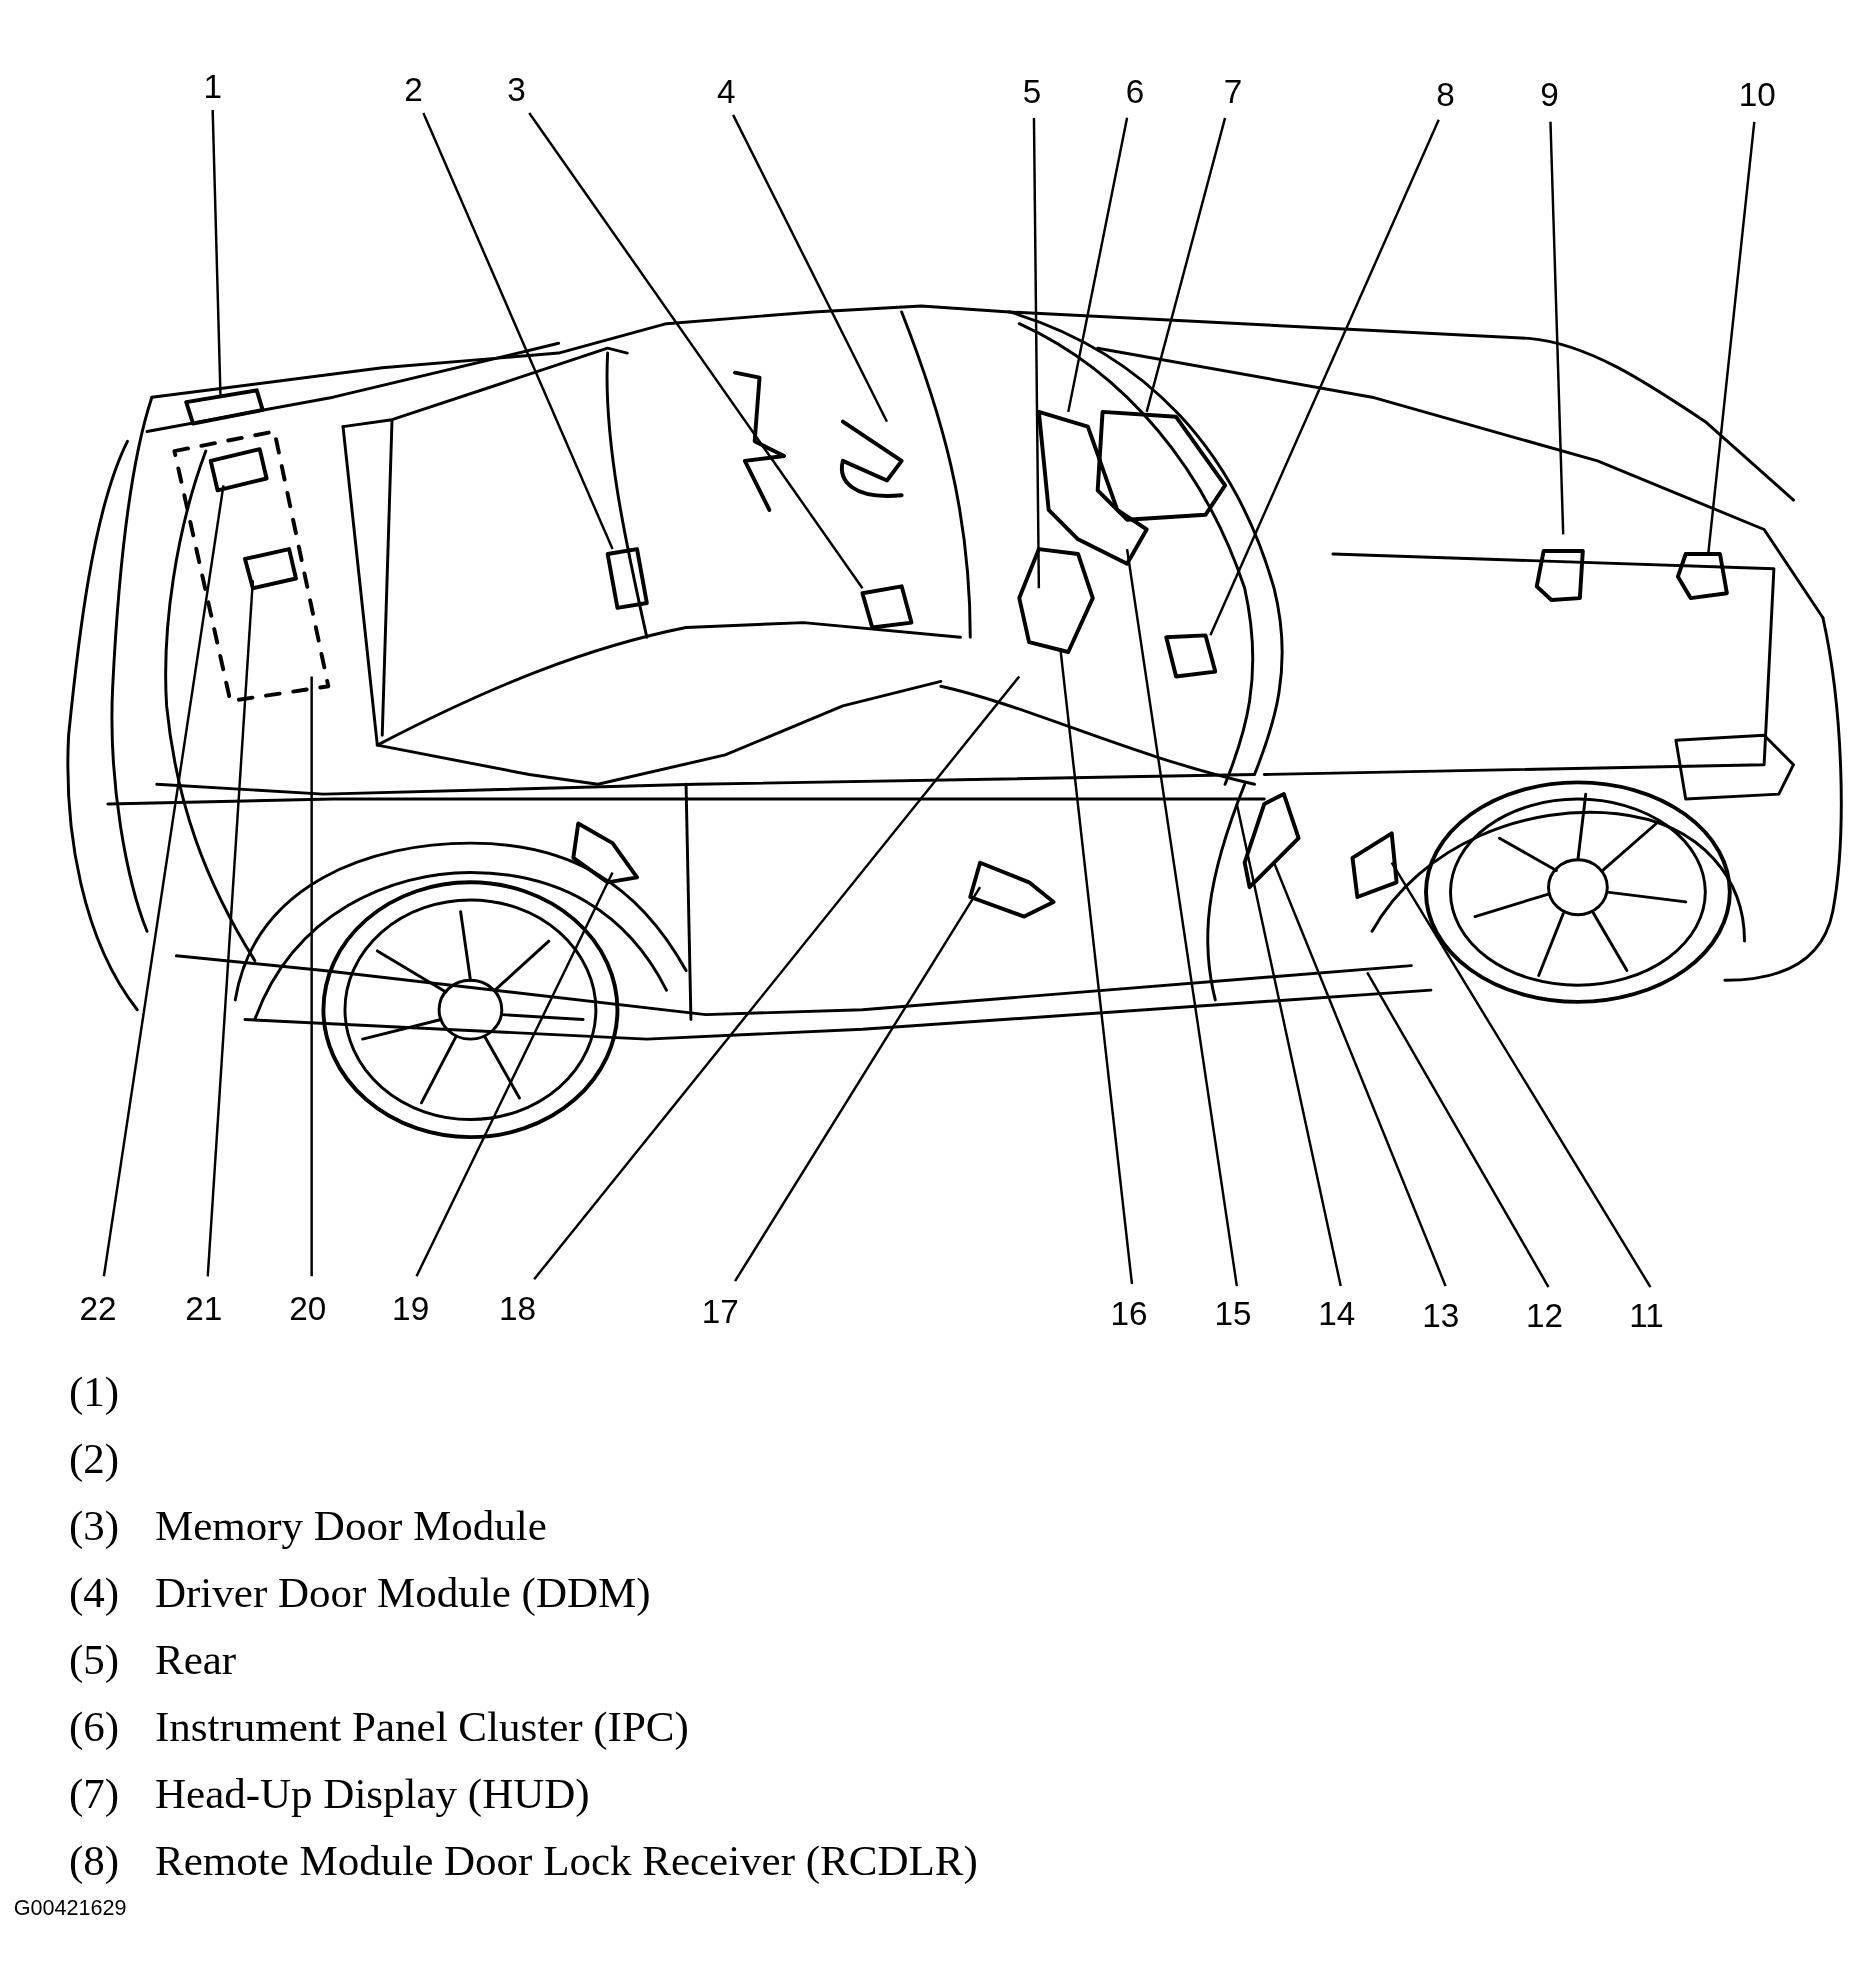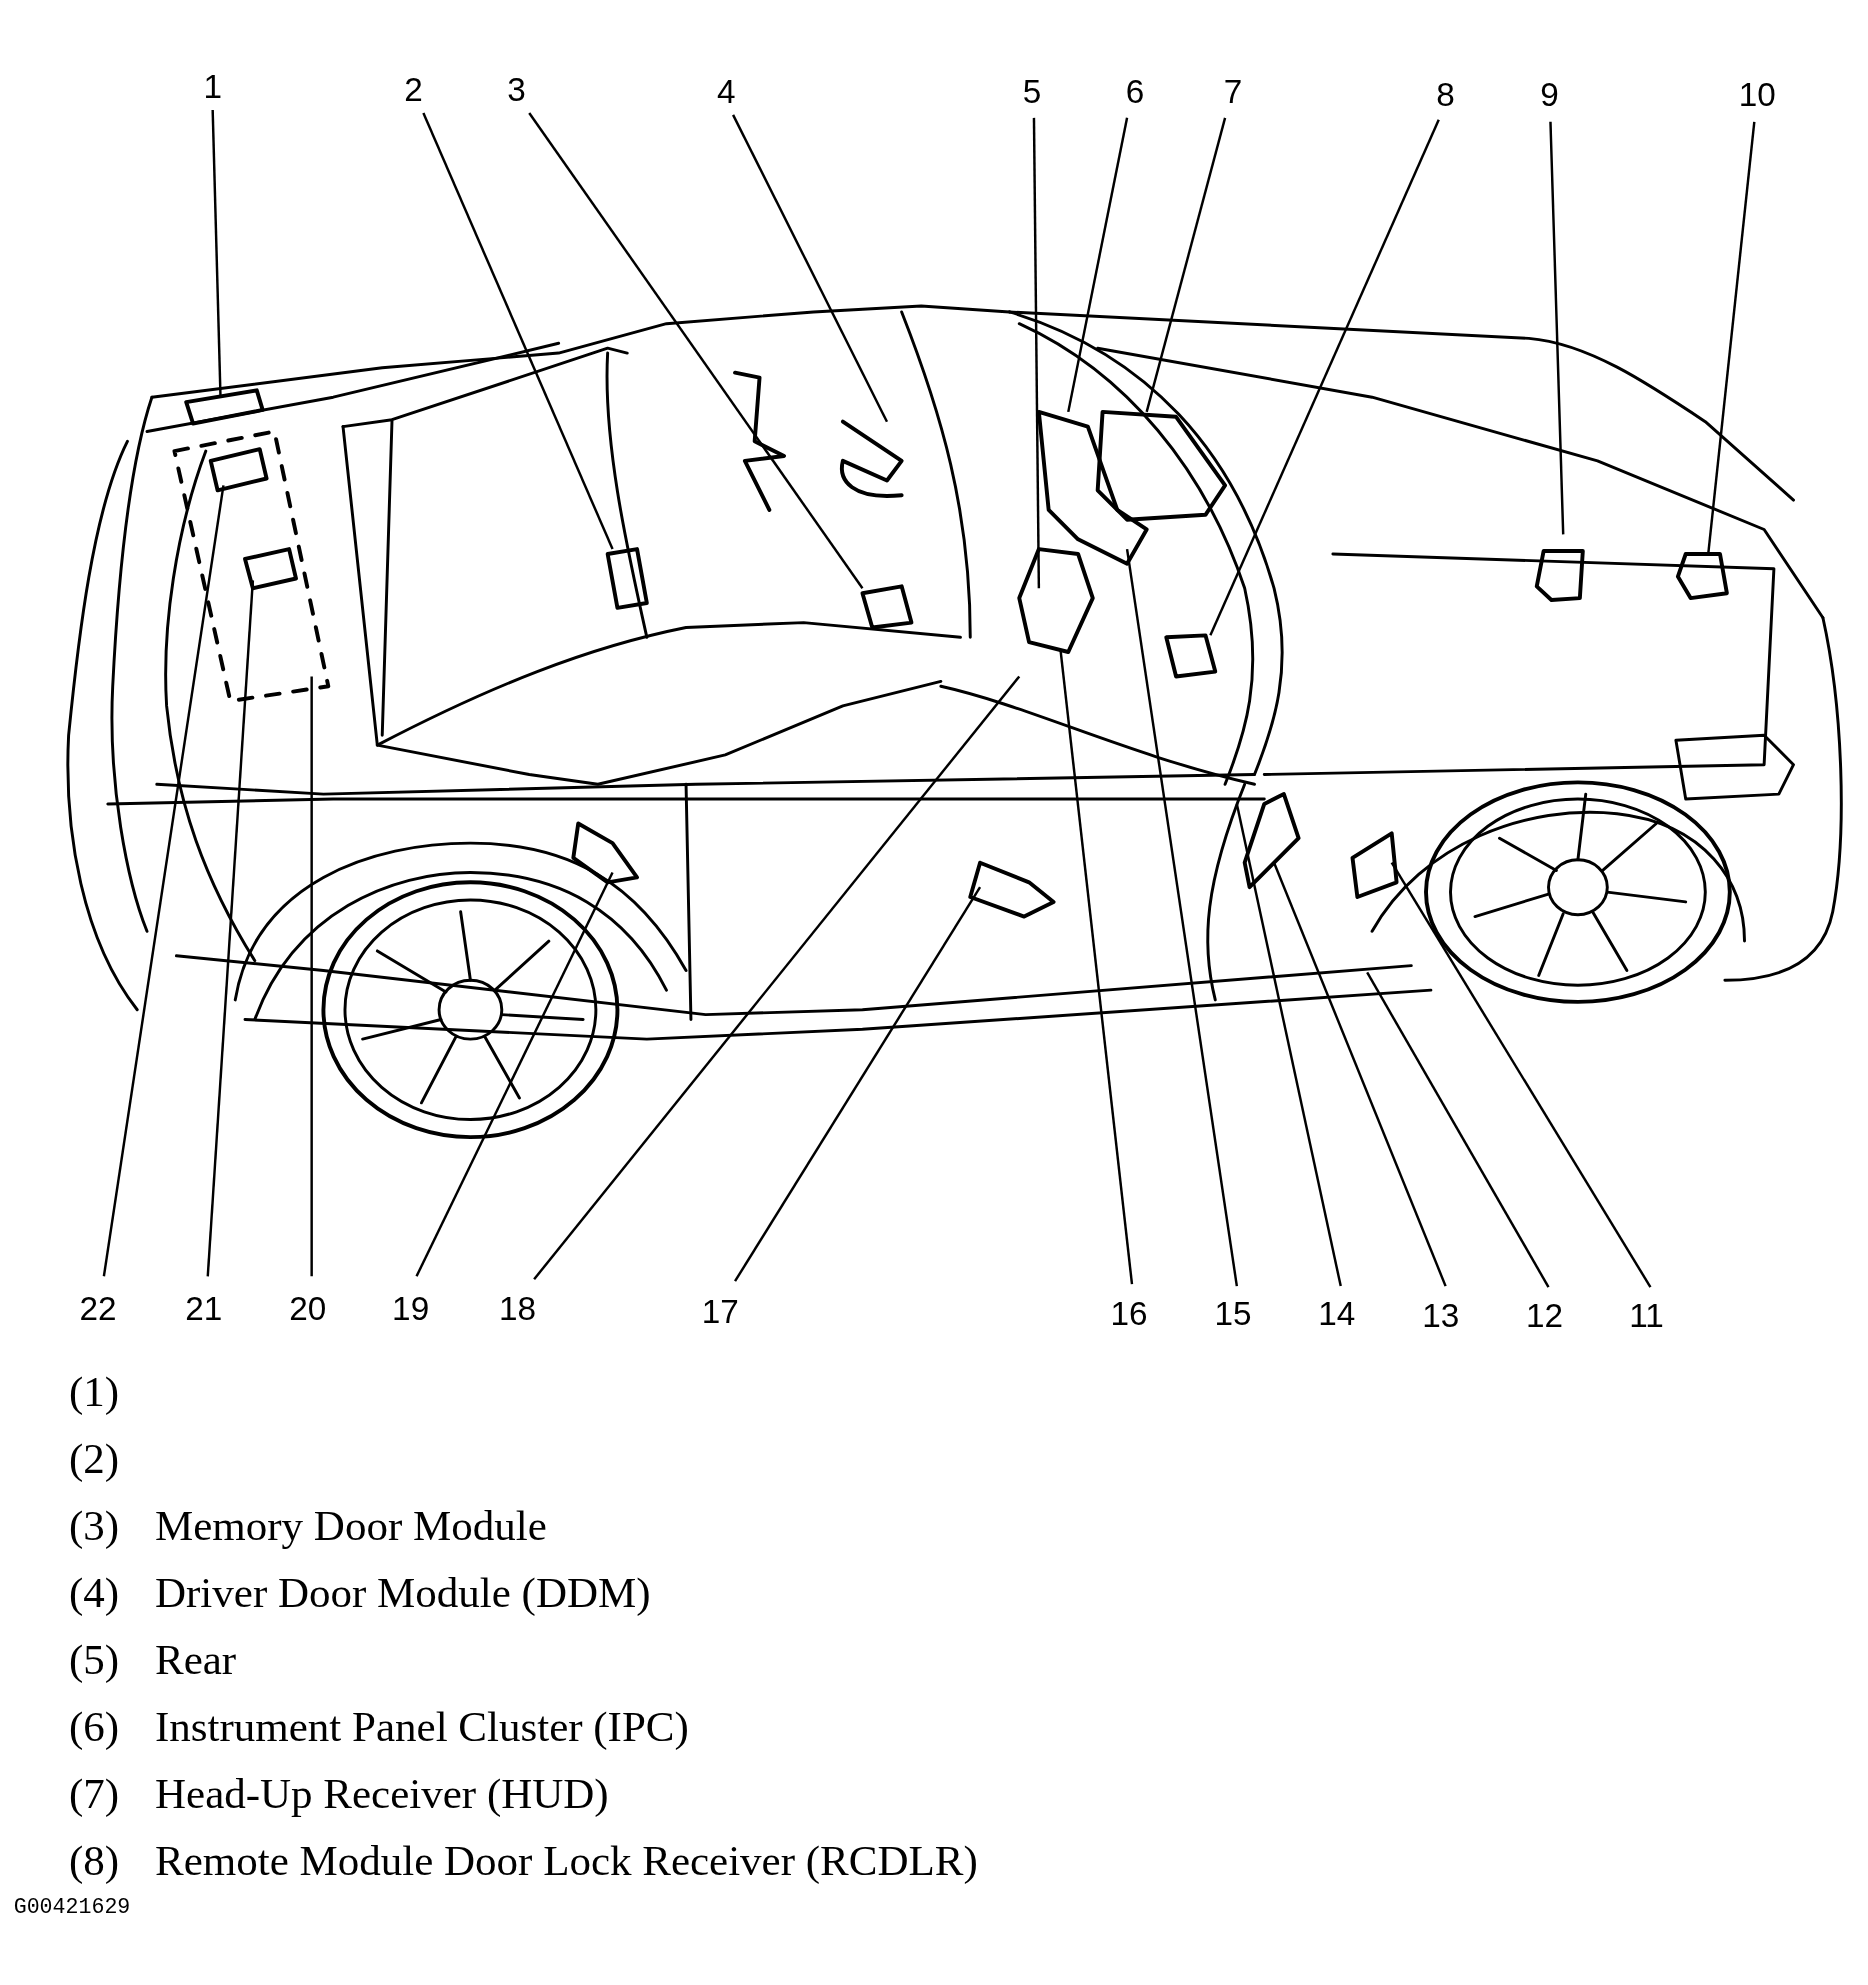--- a/index.html
+++ b/index.html
@@ -13,21 +13,21 @@
     .leader { stroke: #000; stroke-width: 2.5; fill: none; }
     .callout-num { font-family: "Liberation Sans", sans-serif; font-size: 34px; fill: #000; text-anchor: middle; }
     #legend { position: absolute; left: 69px; top: 1358px; }
     .legend-item {
       font-family: "Liberation Serif", serif; font-size: 43px; color: #000;
       height: 67px; line-height: 67px; white-space: nowrap; display: flex;
     }
     .legend-num { width: 86px; display: inline-block; }
     #figure-id {
       position: absolute; left: 13.7px; top: 1895px;
-      font-family: Liberation Mono, monospace; font-size: 21.6px; color: #000;
+      font-family: Liberation Sans, sans-serif; font-size: 21.6px; color: #000;
     }
   </style>
 </head>
 <body>
 
 <svg id="diagram" viewBox="0 0 1906 1380" xmlns="http://www.w3.org/2000/svg">
 
   <g class="car">
 
     <path d="M155,405 L390,375 L570,360 L680,330 L830,318 L940,312 L1030,318"></path>
@@ -179,21 +179,21 @@
     <div class="legend-item">
       <span class="legend-num">(5)</span>
       <span>Rear</span>
     </div>
     <div class="legend-item">
       <span class="legend-num">(6)</span>
       <span>Instrument Panel Cluster (IPC)</span>
     </div>
     <div class="legend-item">
       <span class="legend-num">(7)</span>
-      <span>Head-Up Receiver (HUD)</span>
+      <span>Head-Up Display (HUD)</span>
     </div>
     <div class="legend-item">
       <span class="legend-num">(8)</span>
       <span>Remote Module Door Lock Receiver (RCDLR)</span>
     </div>
   </div>
 <div id="figure-id">G00421629</div>
 
 
 </body></html>

